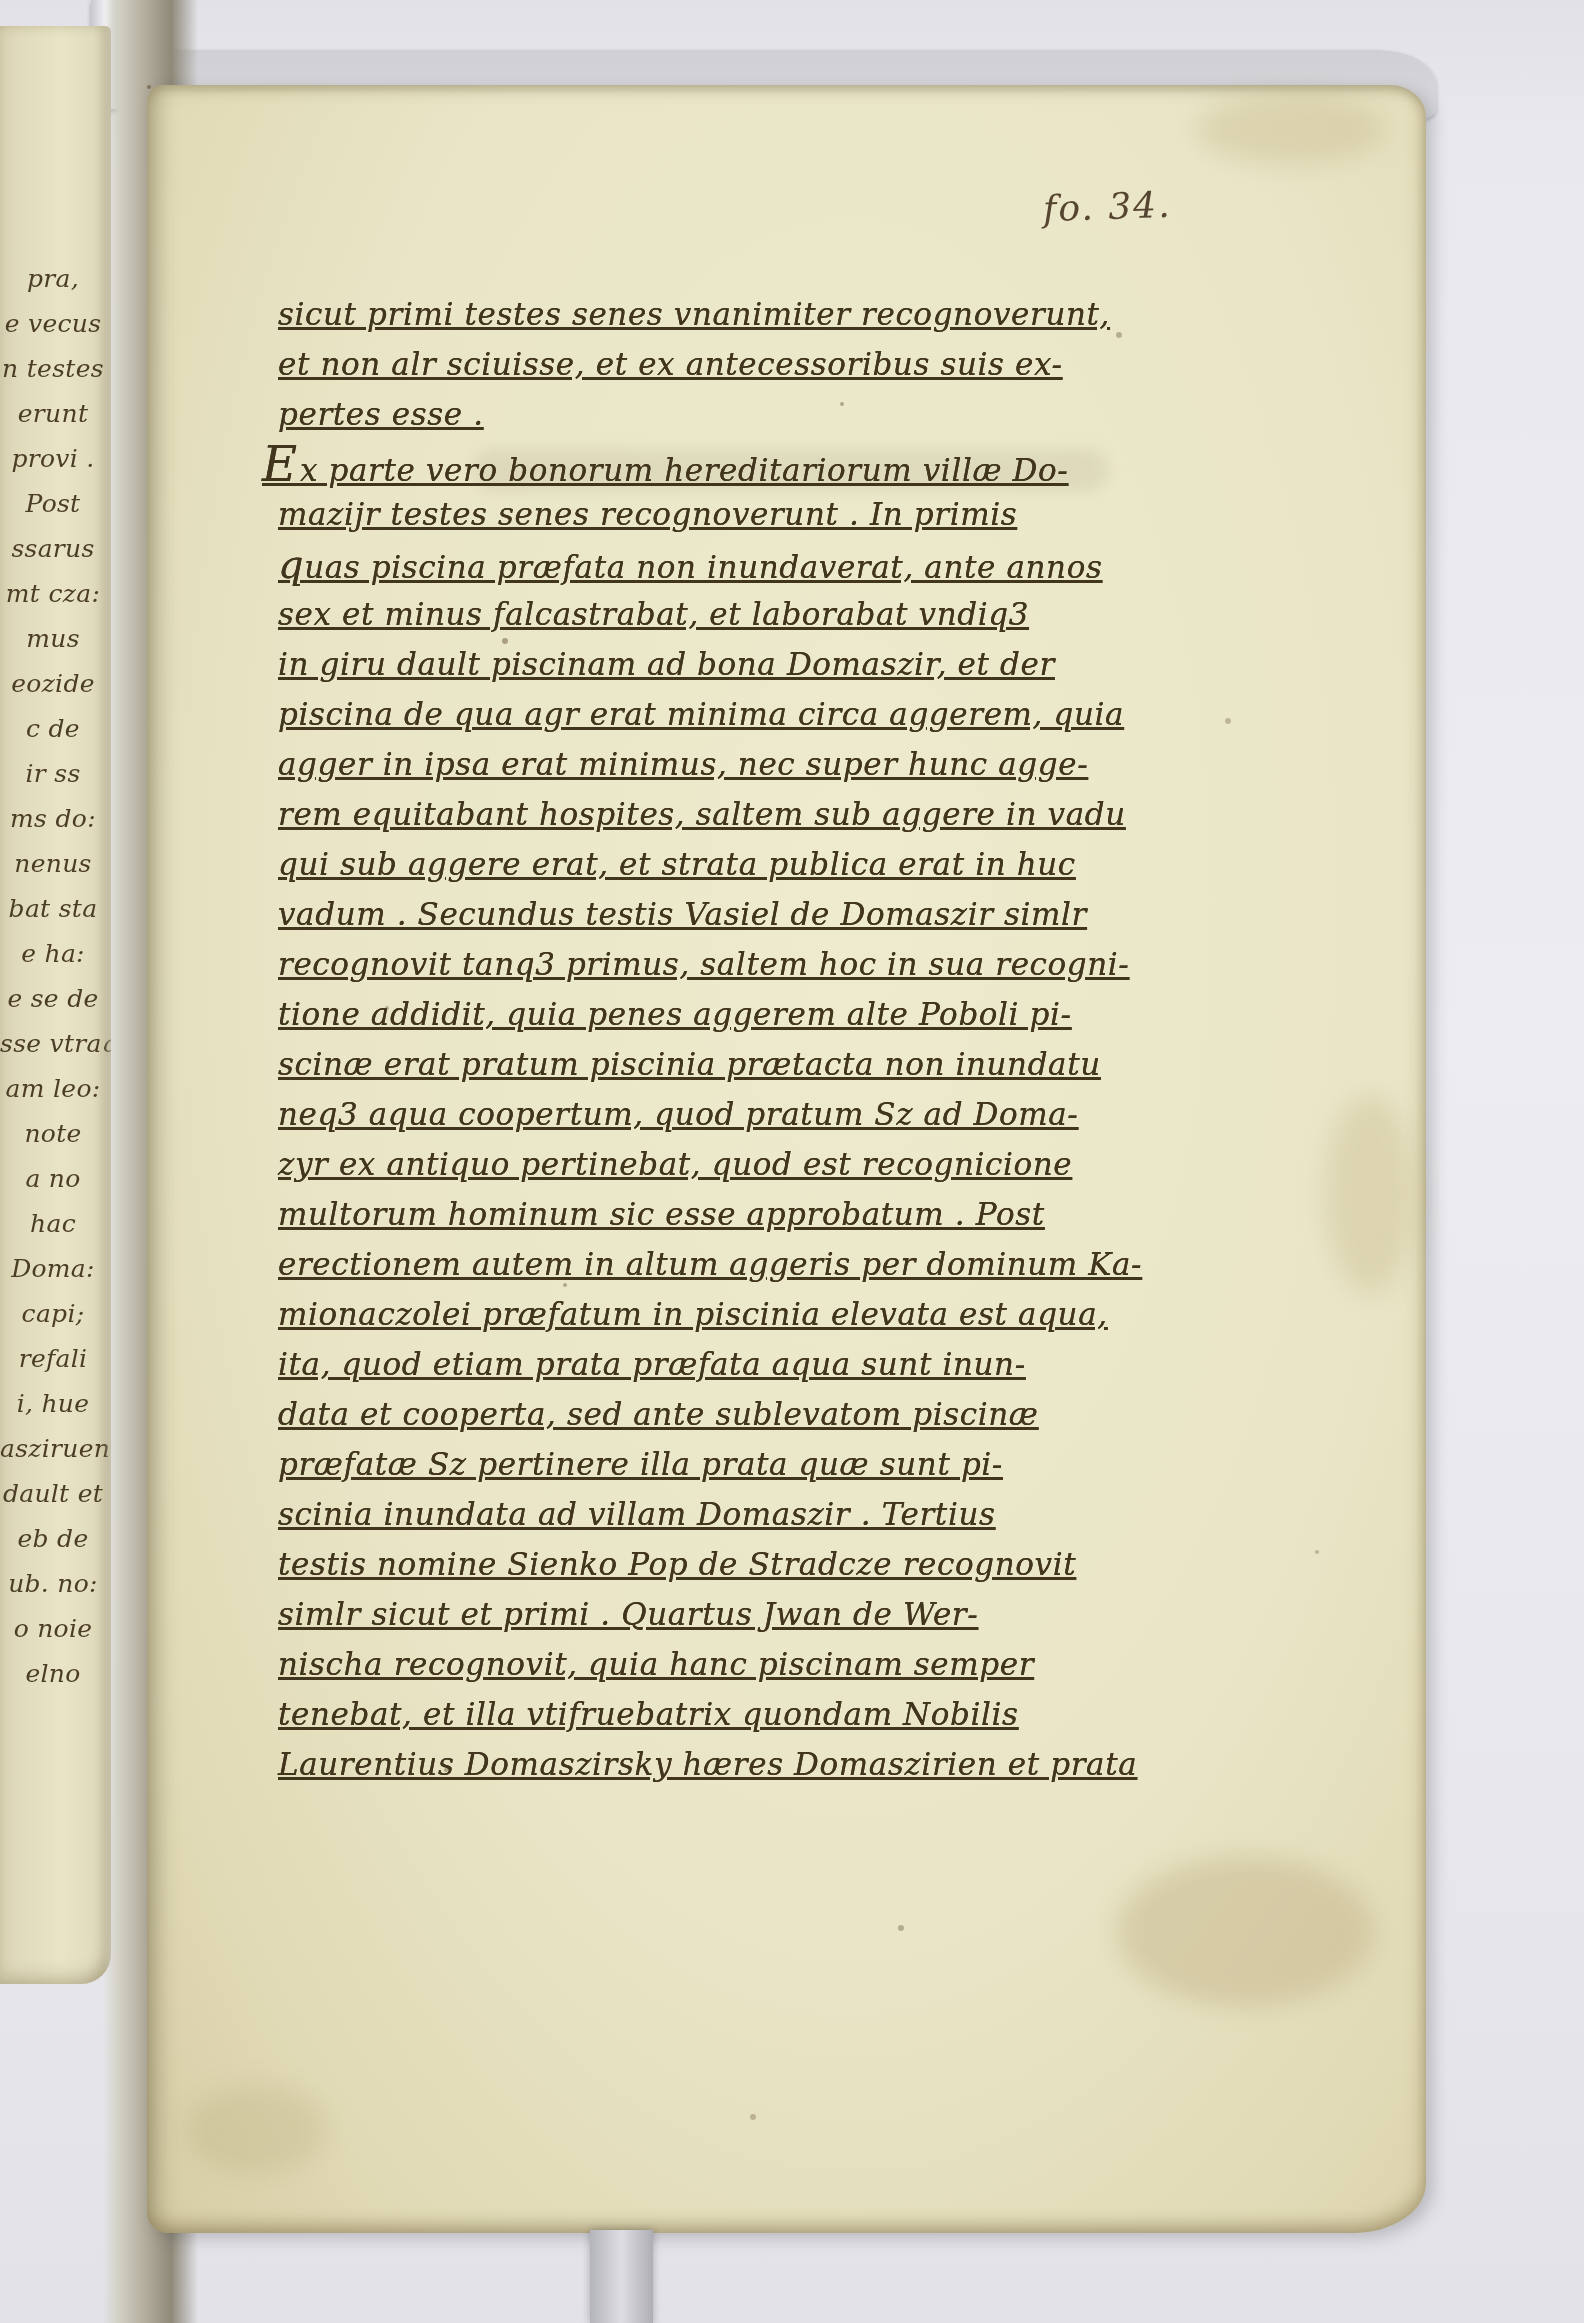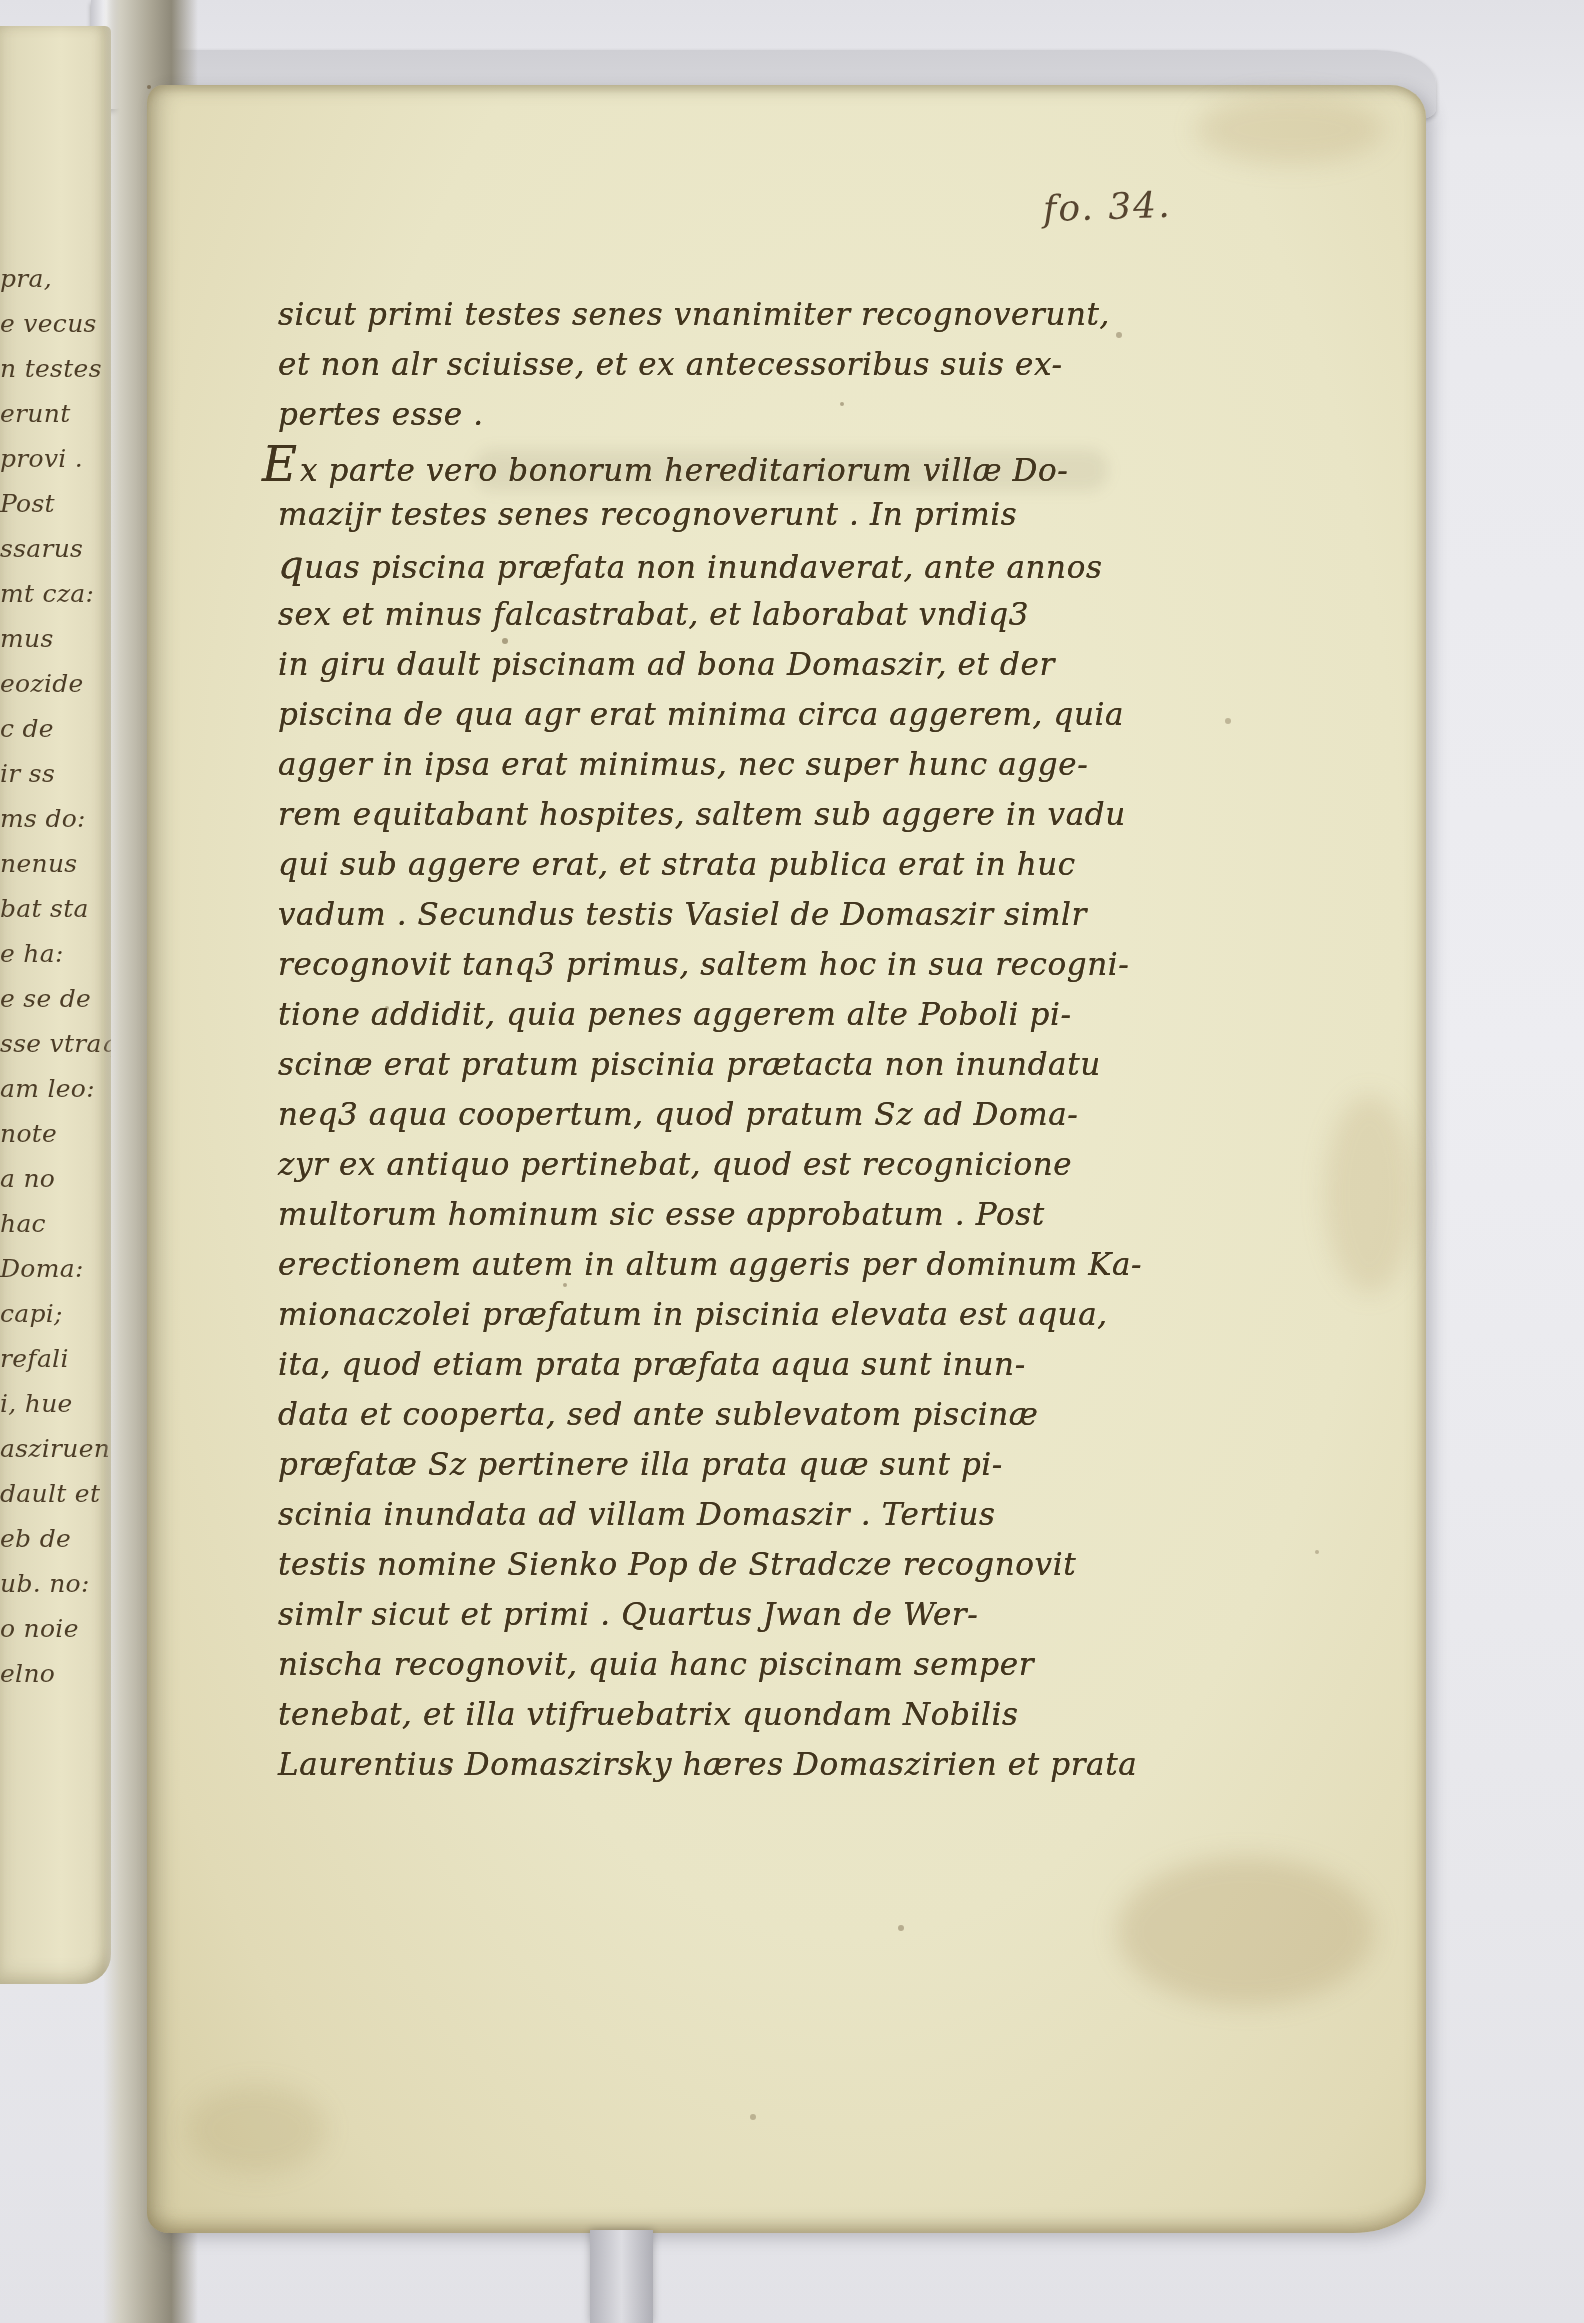--- a/index.html
+++ b/index.html
@@ -20,35 +20,35 @@
     background:linear-gradient(90deg,#b4b4bb,#dddde2 50%,#aeaeb5);
     box-shadow:0 0 8px rgba(0,0,0,.25);}
   
   .verso-sliver{position:absolute;left:0;top:26px;width:111px;height:1958px;
     background:linear-gradient(90deg,#ddd7b8,#e9e4c6 55%,#ded8ba);
     border-radius:0 6px 30px 0;
     box-shadow:inset -8px 0 12px rgba(120,108,75,.28), inset 0 -10px 16px rgba(120,108,75,.22);
     overflow:hidden;}
   .fragments{position:absolute;right:0;top:230px;width:111px;overflow:hidden;}
   .margin-fragment{height:45px;font:italic 25px/45px "DejaVu Serif",serif;color:#4c3d27;
-    text-align:left;padding-right:5px;white-space:nowrap;letter-spacing:0.3px;}
+    text-align:center;padding-right:5px;white-space:nowrap;letter-spacing:0.3px;}
   
   .gutter{position:absolute;left:103px;top:0;width:95px;height:2324px;
     background:linear-gradient(90deg,rgba(205,201,185,0) 0%,#d2cfc2 18%,#aba695 50%,#8e8979 72%,rgba(142,137,122,0) 100%);}
   
   .recto-page{position:absolute;left:147px;top:85px;width:1279px;height:2148px;
     background:radial-gradient(ellipse at 55% 38%,#eeebce 0%,#e9e5c6 55%,#e1dab6 82%,#d5cca3 100%);
     border-radius:16px 36px 73px 22px / 18px 32px 50px 20px;
     box-shadow:inset 0 4px 9px rgba(110,95,55,.25), inset -5px -9px 16px rgba(120,100,55,.30),
                inset 12px 0 20px rgba(90,80,55,.32), 7px 5px 16px rgba(60,60,70,.25);}
   .folio{position:absolute;left:896px;top:101px;font:italic 36px "DejaVu Serif",serif;
     color:#564530;transform:rotate(-2deg);letter-spacing:2px;}
   .text-block{position:absolute;left:131px;top:204px;width:911px;}
   .manuscript-line{height:50px;font:italic 31px/50px "DejaVu Serif",serif;color:#42351e;
-    letter-spacing:0.6px;white-space:nowrap;text-shadow:0 0 0.4px #42351e;}
+    letter-spacing:0.6px;white-space:nowrap;text-shadow:0 0 0.4px #42351e;text-decoration:underline;}
   .manuscript-line:nth-child(4){margin-left:-16px;}
   .manuscript-line:nth-child(4)::first-letter{font-size:48px;letter-spacing:3px;}
   .manuscript-line:nth-child(6)::first-letter{font-size:40px;}
   
   .stain{position:absolute;border-radius:50%;filter:blur(12px);}
   .stain-br{left:970px;top:1772px;width:257px;height:149px;background:rgba(150,122,66,.20);}
   .stain-right{left:1178px;top:1010px;width:89px;height:198px;background:rgba(160,132,76,.16);}
   .stain-top{left:1049px;top:10px;width:188px;height:69px;background:rgba(165,140,85,.18);}
   .stain-bl{left:40px;top:2000px;width:139px;height:89px;background:rgba(150,124,70,.14);}
   .bleed{position:absolute;left:327px;top:364px;width:634px;height:42px;

